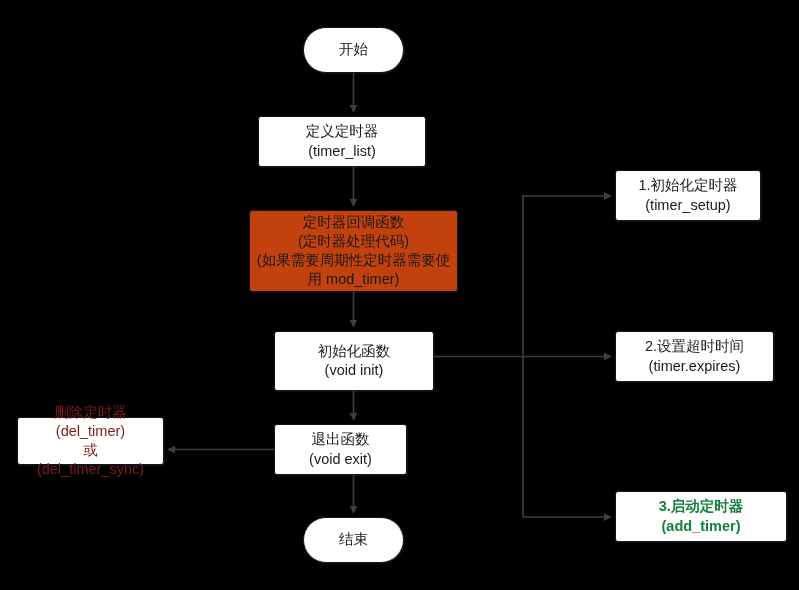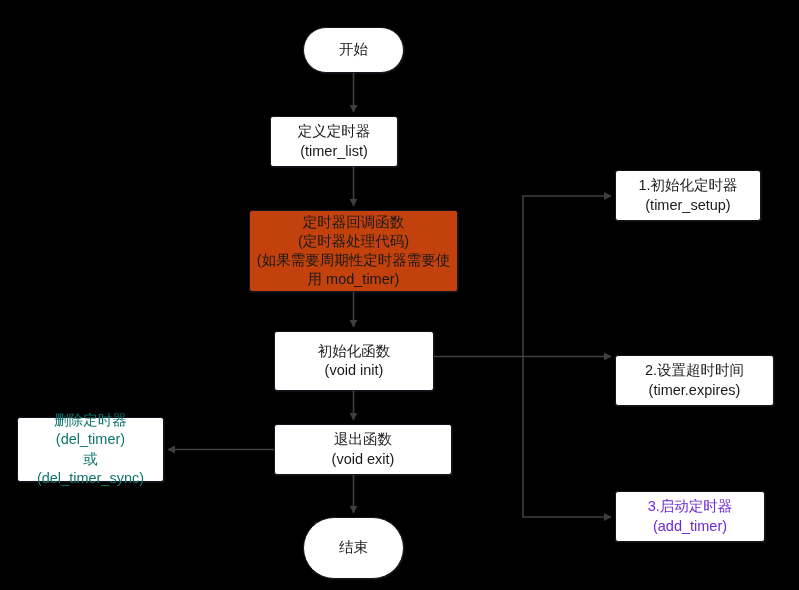--- a/index.html
+++ b/index.html
@@ -77,54 +77,54 @@
         <path d="M 434 356.5 L 611 356.5" marker-end="url(#arrow-right)"></path>
         <path d="M 523 356.5 L 523 196 L 611 196" marker-end="url(#arrow-right)"></path>
         <path d="M 523 356.5 L 523 517 L 611 517" marker-end="url(#arrow-right)"></path>
       </g>
   </svg>
 
   <div id="node-layer">
       <div class="node pill" style="left: 303px; top: 27px; width: 101px; height: 46px; background: rgb(255, 255, 255); border-color: rgb(18, 20, 31); color: rgb(26, 26, 26);">
         <span class="label">开始</span>
       </div>
-      <div class="node rect" style="left: 270px; top: 116px; width: 128px; height: 51px; background: rgb(255, 255, 255); border-color: rgb(18, 20, 31); color: rgb(26, 26, 26);">
+      <div class="node rect" style="left: 258px; top: 116px; width: 168px; height: 51px; background: rgb(255, 255, 255); border-color: rgb(18, 20, 31); color: rgb(26, 26, 26);">
         <span class="label">定义定时器
 (timer_list)</span>
       </div>
       <div class="node rect" style="left: 249px; top: 210px; width: 209px; height: 82px; background: #c2410c; border-color: rgb(18, 20, 31); color: rgb(26, 26, 26);">
         <span class="label">定时器回调函数
 (定时器处理代码)
 (如果需要周期性定时器需要使
 用 mod_timer)</span>
       </div>
       <div class="node rect" style="left: 274px; top: 331px; width: 160px; height: 60px; background: rgb(255, 255, 255); border-color: rgb(18, 20, 31); color: rgb(26, 26, 26);">
         <span class="label">初始化函数
 (void init)</span>
       </div>
-      <div class="node rect" style="left: 274px; top: 424px; width: 178px; height: 51px; background: rgb(255, 255, 255); border-color: rgb(18, 20, 31); color: rgb(26, 26, 26);">
+      <div class="node rect" style="left: 274px; top: 424px; width: 133px; height: 51px; background: rgb(255, 255, 255); border-color: rgb(18, 20, 31); color: rgb(26, 26, 26);">
         <span class="label">退出函数
 (void exit)</span>
       </div>
-      <div class="node pill" style="left: 303px; top: 517px; width: 101px; height: 62px; background: rgb(255, 255, 255); border-color: rgb(18, 20, 31); color: rgb(26, 26, 26);">
+      <div class="node pill" style="left: 303px; top: 517px; width: 101px; height: 46px; background: rgb(255, 255, 255); border-color: rgb(18, 20, 31); color: rgb(26, 26, 26);">
         <span class="label">结束</span>
       </div>
-      <div class="node rect" style="left: 17px; top: 417px; width: 147px; height: 65px; background: rgb(255, 255, 255); border-color: rgb(18, 20, 31); color: #0f766e;">
+      <div class="node rect" style="left: 17px; top: 417px; width: 147px; height: 48px; background: rgb(255, 255, 255); border-color: rgb(18, 20, 31); color: #7f1d1d;">
         <span class="label">删除定时器
 (del_timer)
 或
 (del_timer_sync)</span>
       </div>
       <div class="node rect" style="left: 615px; top: 170px; width: 146px; height: 51px; background: rgb(255, 255, 255); border-color: rgb(18, 20, 31); color: rgb(26, 26, 26);">
         <span class="label">1.初始化定时器
 (timer_setup)</span>
       </div>
-      <div class="node rect" style="left: 615px; top: 331px; width: 159px; height: 51px; background: rgb(255, 255, 255); border-color: rgb(18, 20, 31); color: rgb(26, 26, 26); margin-top: 24px;">
+      <div class="node rect" style="left: 615px; top: 331px; width: 159px; height: 51px; background: rgb(255, 255, 255); border-color: rgb(18, 20, 31); color: rgb(26, 26, 26);">
         <span class="label">2.设置超时时间
 (timer.expires)</span>
       </div>
-      <div class="node rect" style="left: 615px; top: 491px; width: 150px; height: 51px; background: rgb(255, 255, 255); border-color: rgb(18, 20, 31); color: #6d28d9;">
+      <div class="node rect" style="left: 615px; top: 491px; width: 172px; height: 51px; background: rgb(255, 255, 255); border-color: rgb(18, 20, 31); color: #15803d; font-weight: bold;">
         <span class="label">3.启动定时器
 (add_timer)</span>
       </div>
     </div>
 
 </div>
 
 </body></html>

